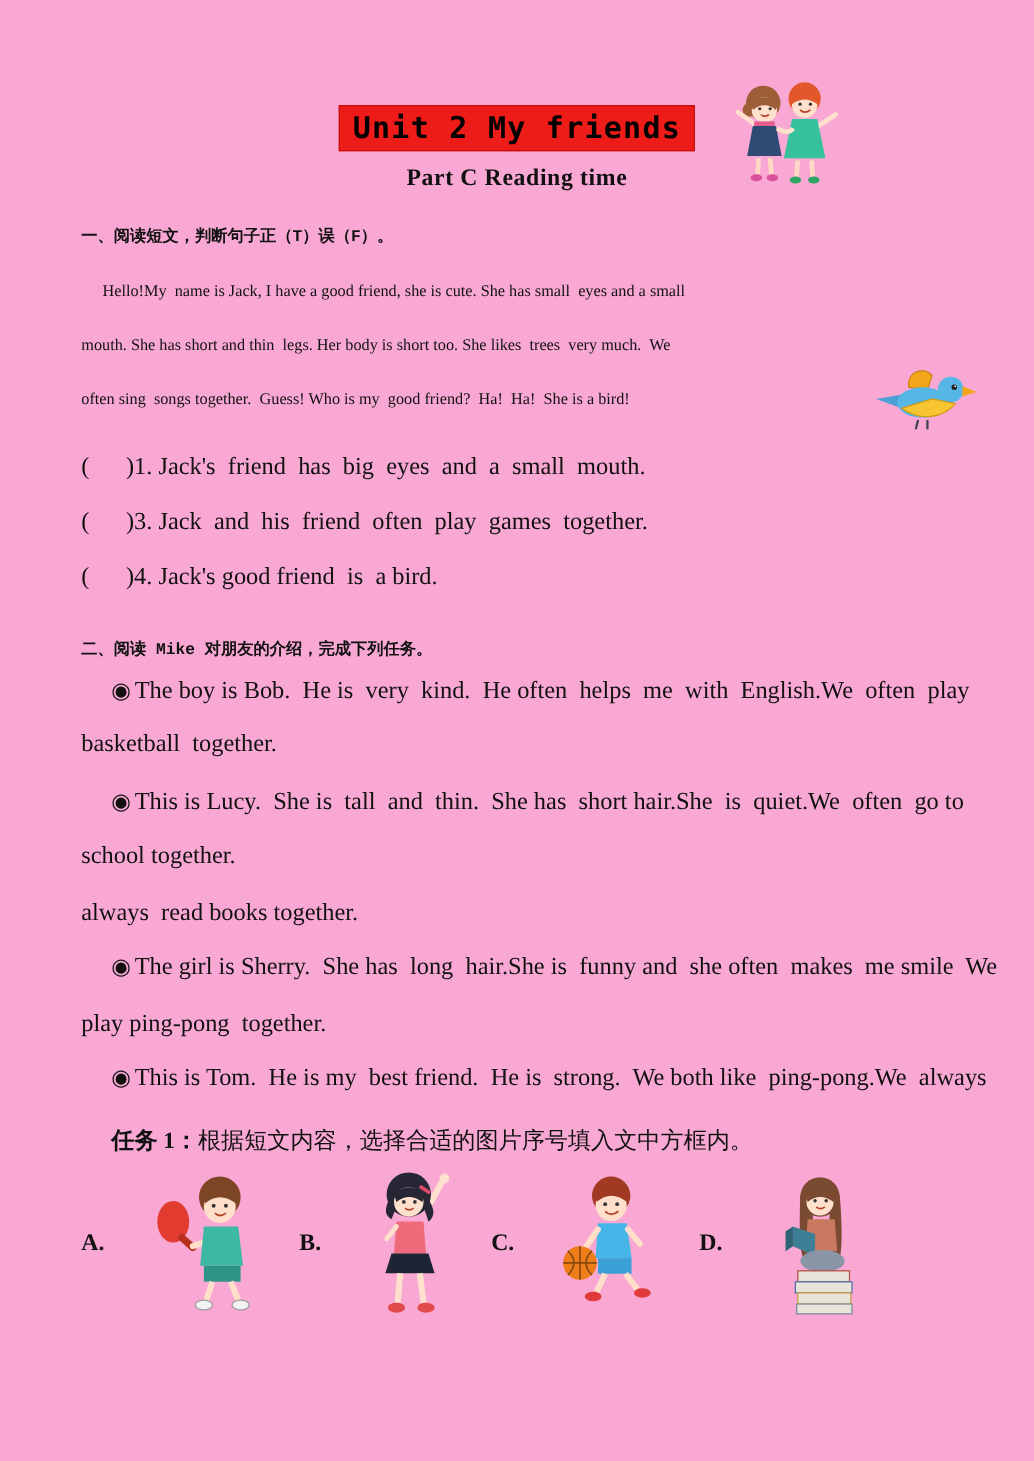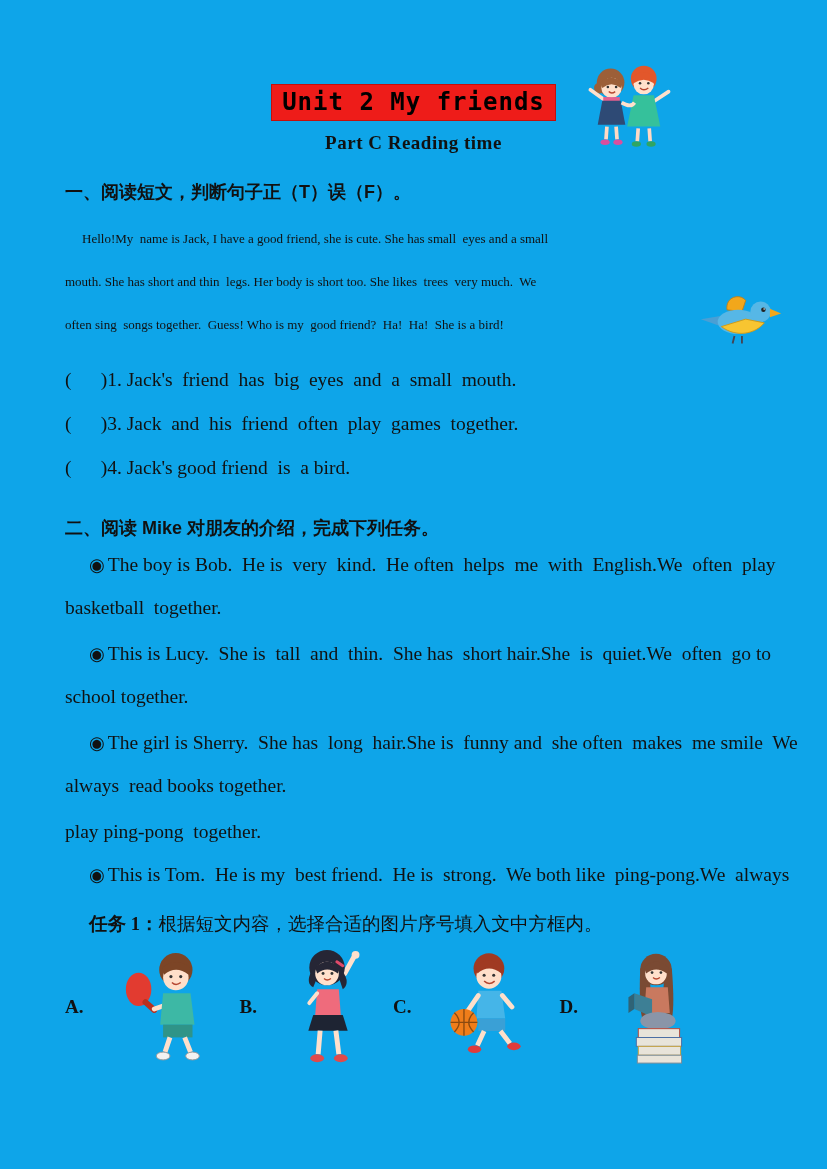--- a/index.html
+++ b/index.html
@@ -1,20 +1,20 @@
 <!DOCTYPE html>
 <html><head>
 <meta charset="utf-8">
 <style>
   html,body{margin:0;padding:0;background:#888;}
   .page{
     position:relative;
     width:827px;height:1169px;
     margin:0 auto;
-    background:#0ea5e9;
+    background:#f9a8d4;
     overflow:hidden;
     font-family:"Liberation Serif", serif;
     color:#111;
   }
   
   .header{ text-align:center; padding-top:84px; }
   .unit-title{
     display:inline-block;
     background:#ee1c19;
     border:1px solid #c40f0c;
@@ -28,24 +28,24 @@
   .subtitle{
     margin-top:11px;
     font-weight:bold;
     font-size:19px;
     letter-spacing:.5px;
   }
   .girls-illu{ position:absolute; top:62px; left:583px; width:92px; height:96px; }
   
   .content{ padding:0 45px 0 65px; }
   .section-heading{
-    font-size:18px;
+    font-size:13px;
     font-weight:bold;
     margin:26px 0 0 0;
-    font-family:Liberation Sans, sans-serif;
+    font-family:Liberation Mono, monospace;
   }
   .passage{ margin-top:13px; position:relative; }
   .pline{
     font-size:13px;
     line-height:43px;
     white-space:pre;
   }
   .pline.indent{ padding-left:17px; }
   .bird-illu{ position:absolute; top:293px; left:699px; width:84px; height:56px; }
   .questions{ margin-top:12px; }
@@ -137,22 +137,22 @@
       <div class="l first"><span class="bullet">◉</span><span>The boy is Bob.  He is  very  kind.  He often  helps  me  with  English.We  often  play</span></div>
       <div class="l">basketball  together.</div>
     </div>
 
     <div class="intro">
       <div class="l first"><span class="bullet">◉</span><span>This is Lucy.  She is  tall  and  thin.  She has  short hair.She  is  quiet.We  often  go to</span></div>
       <div class="l">school together.</div>
     </div>
 
     <div class="intro">
+      <div class="l">always  read books together.</div>
       <div class="l first"><span class="bullet">◉</span><span>The girl is Sherry.  She has  long  hair.She is  funny and  she often  makes  me smile  We</span></div>
-      <div class="l">always  read books together.</div>
     </div>
 
     <div class="intro">
       <div class="l">play ping-pong  together.</div>
       <div class="l first"><span class="bullet">◉</span><span>This is Tom.  He is my  best friend.  He is  strong.  We both like  ping-pong.We  always</span></div>
     </div>
 
     <div class="task-line">
       <span class="task-label">任务 1：</span><span>根据短文内容，选择合适的图片序号填入文中方框内。</span>
     </div>

